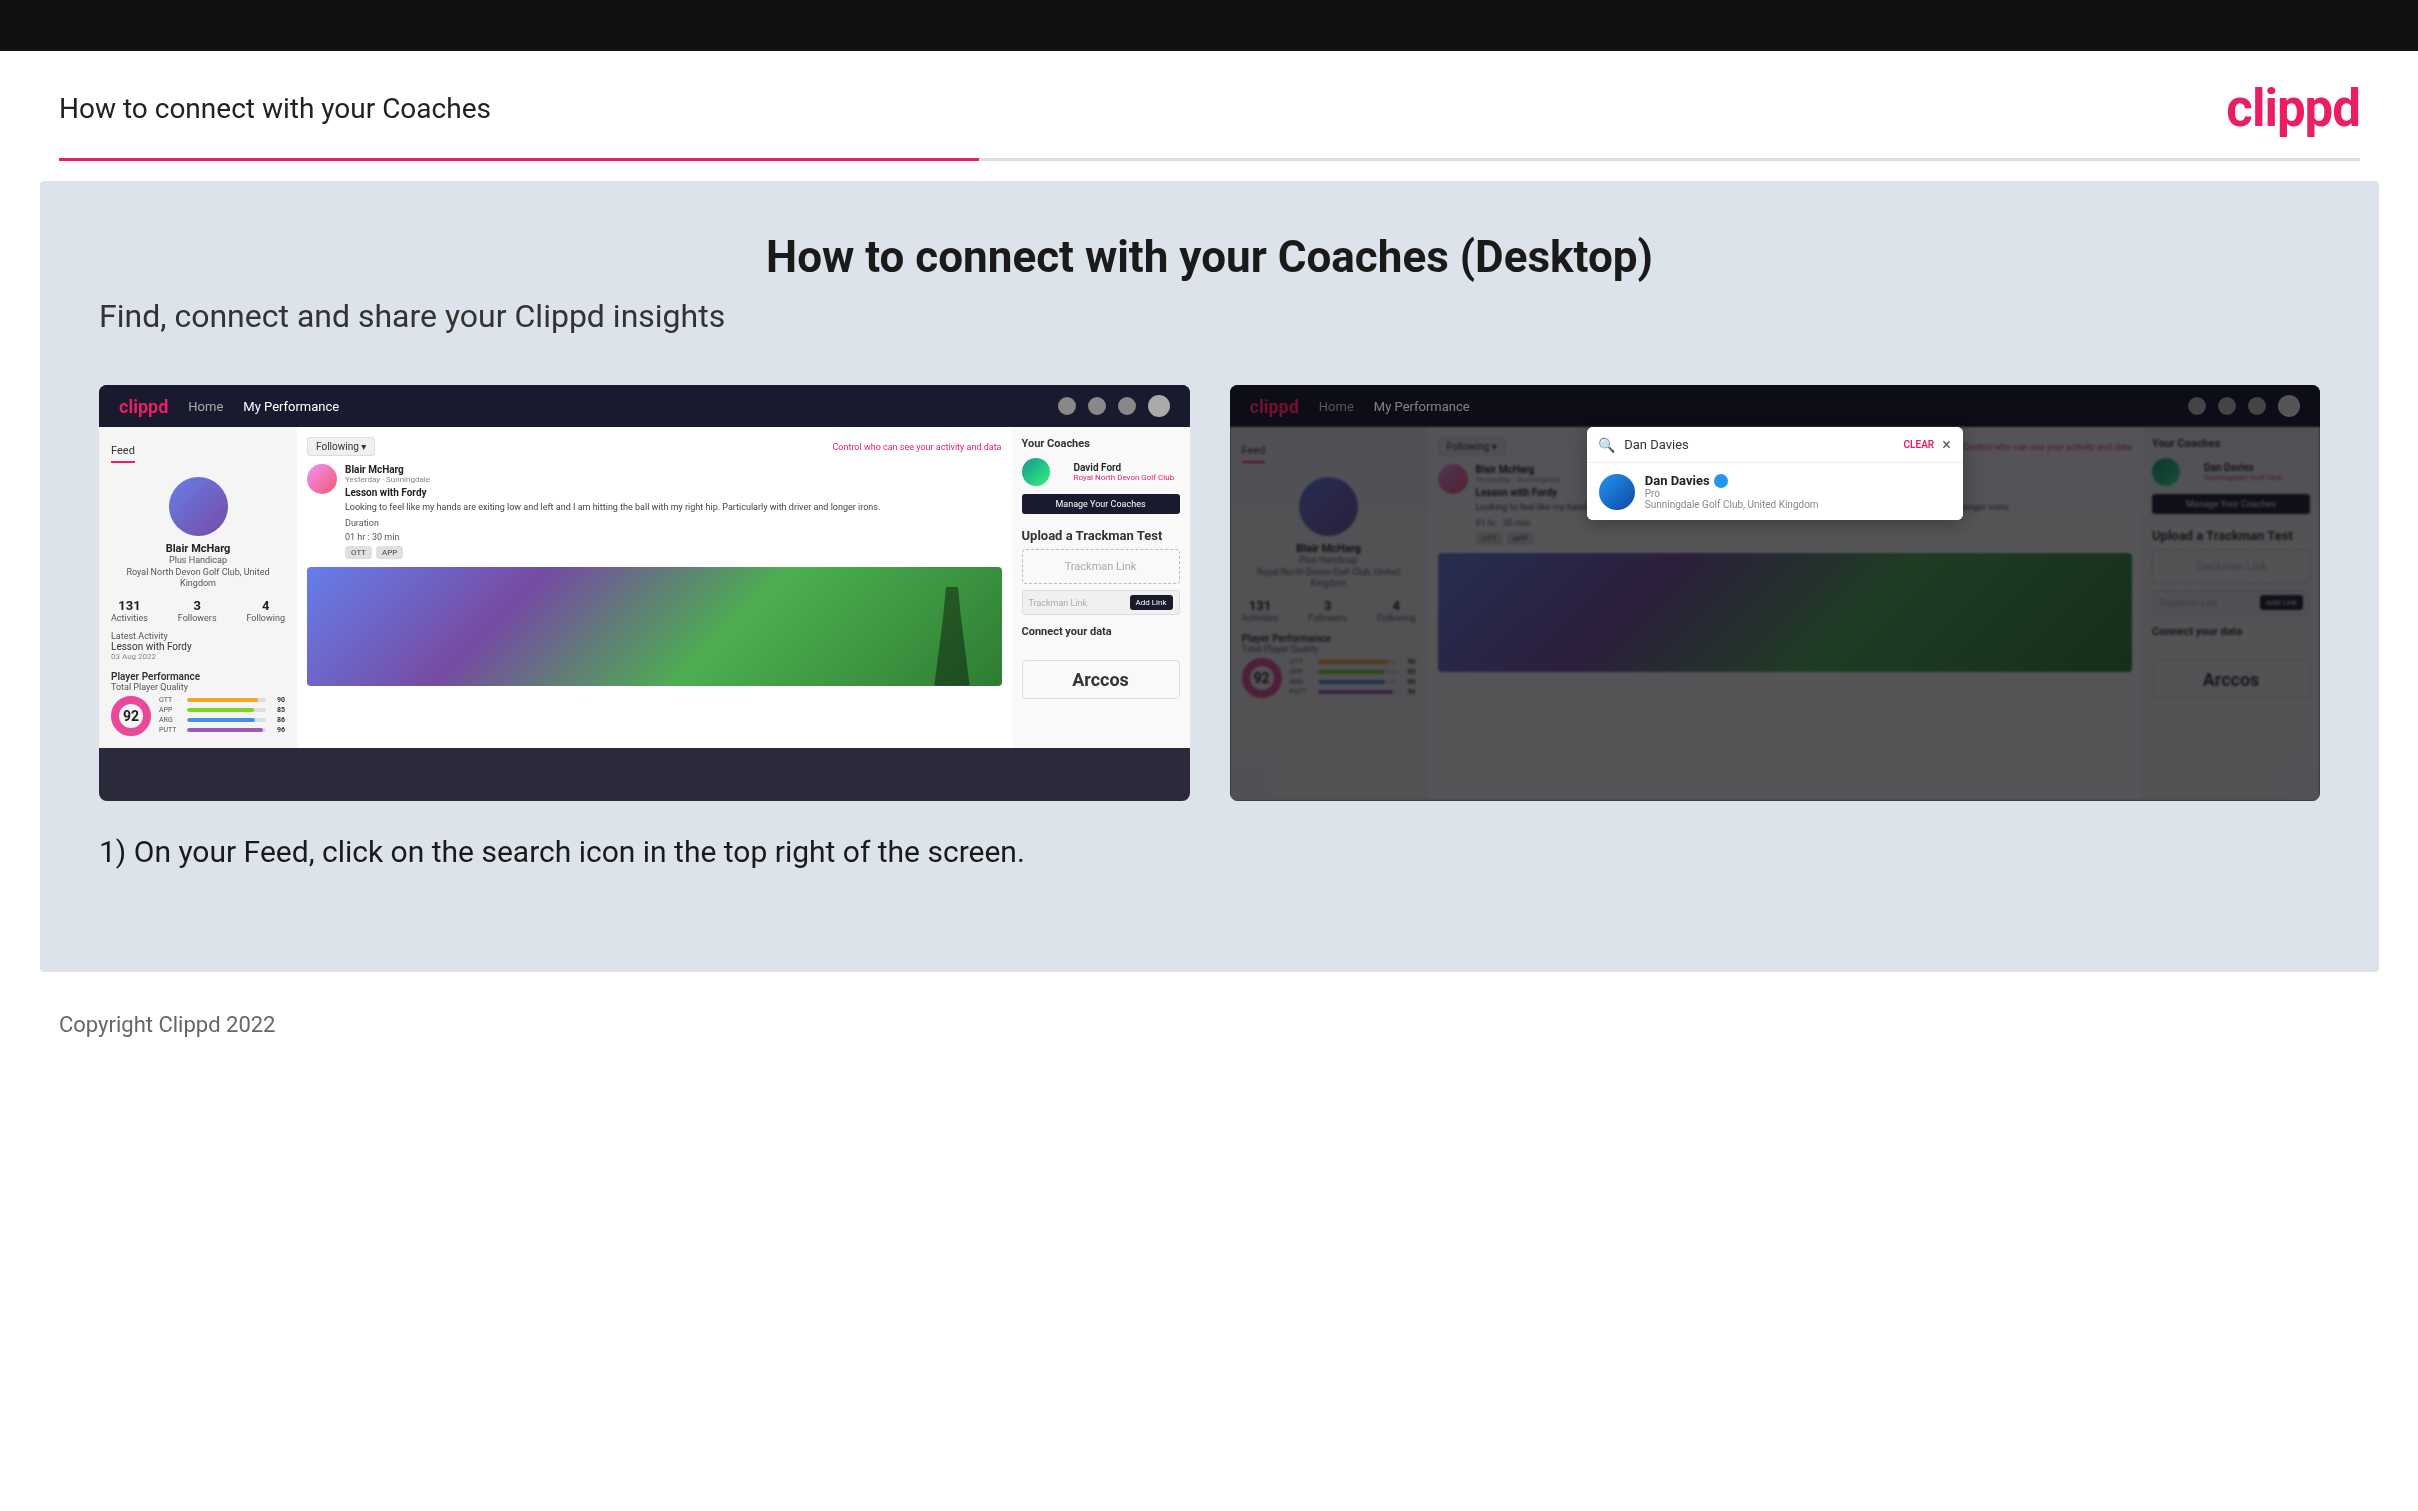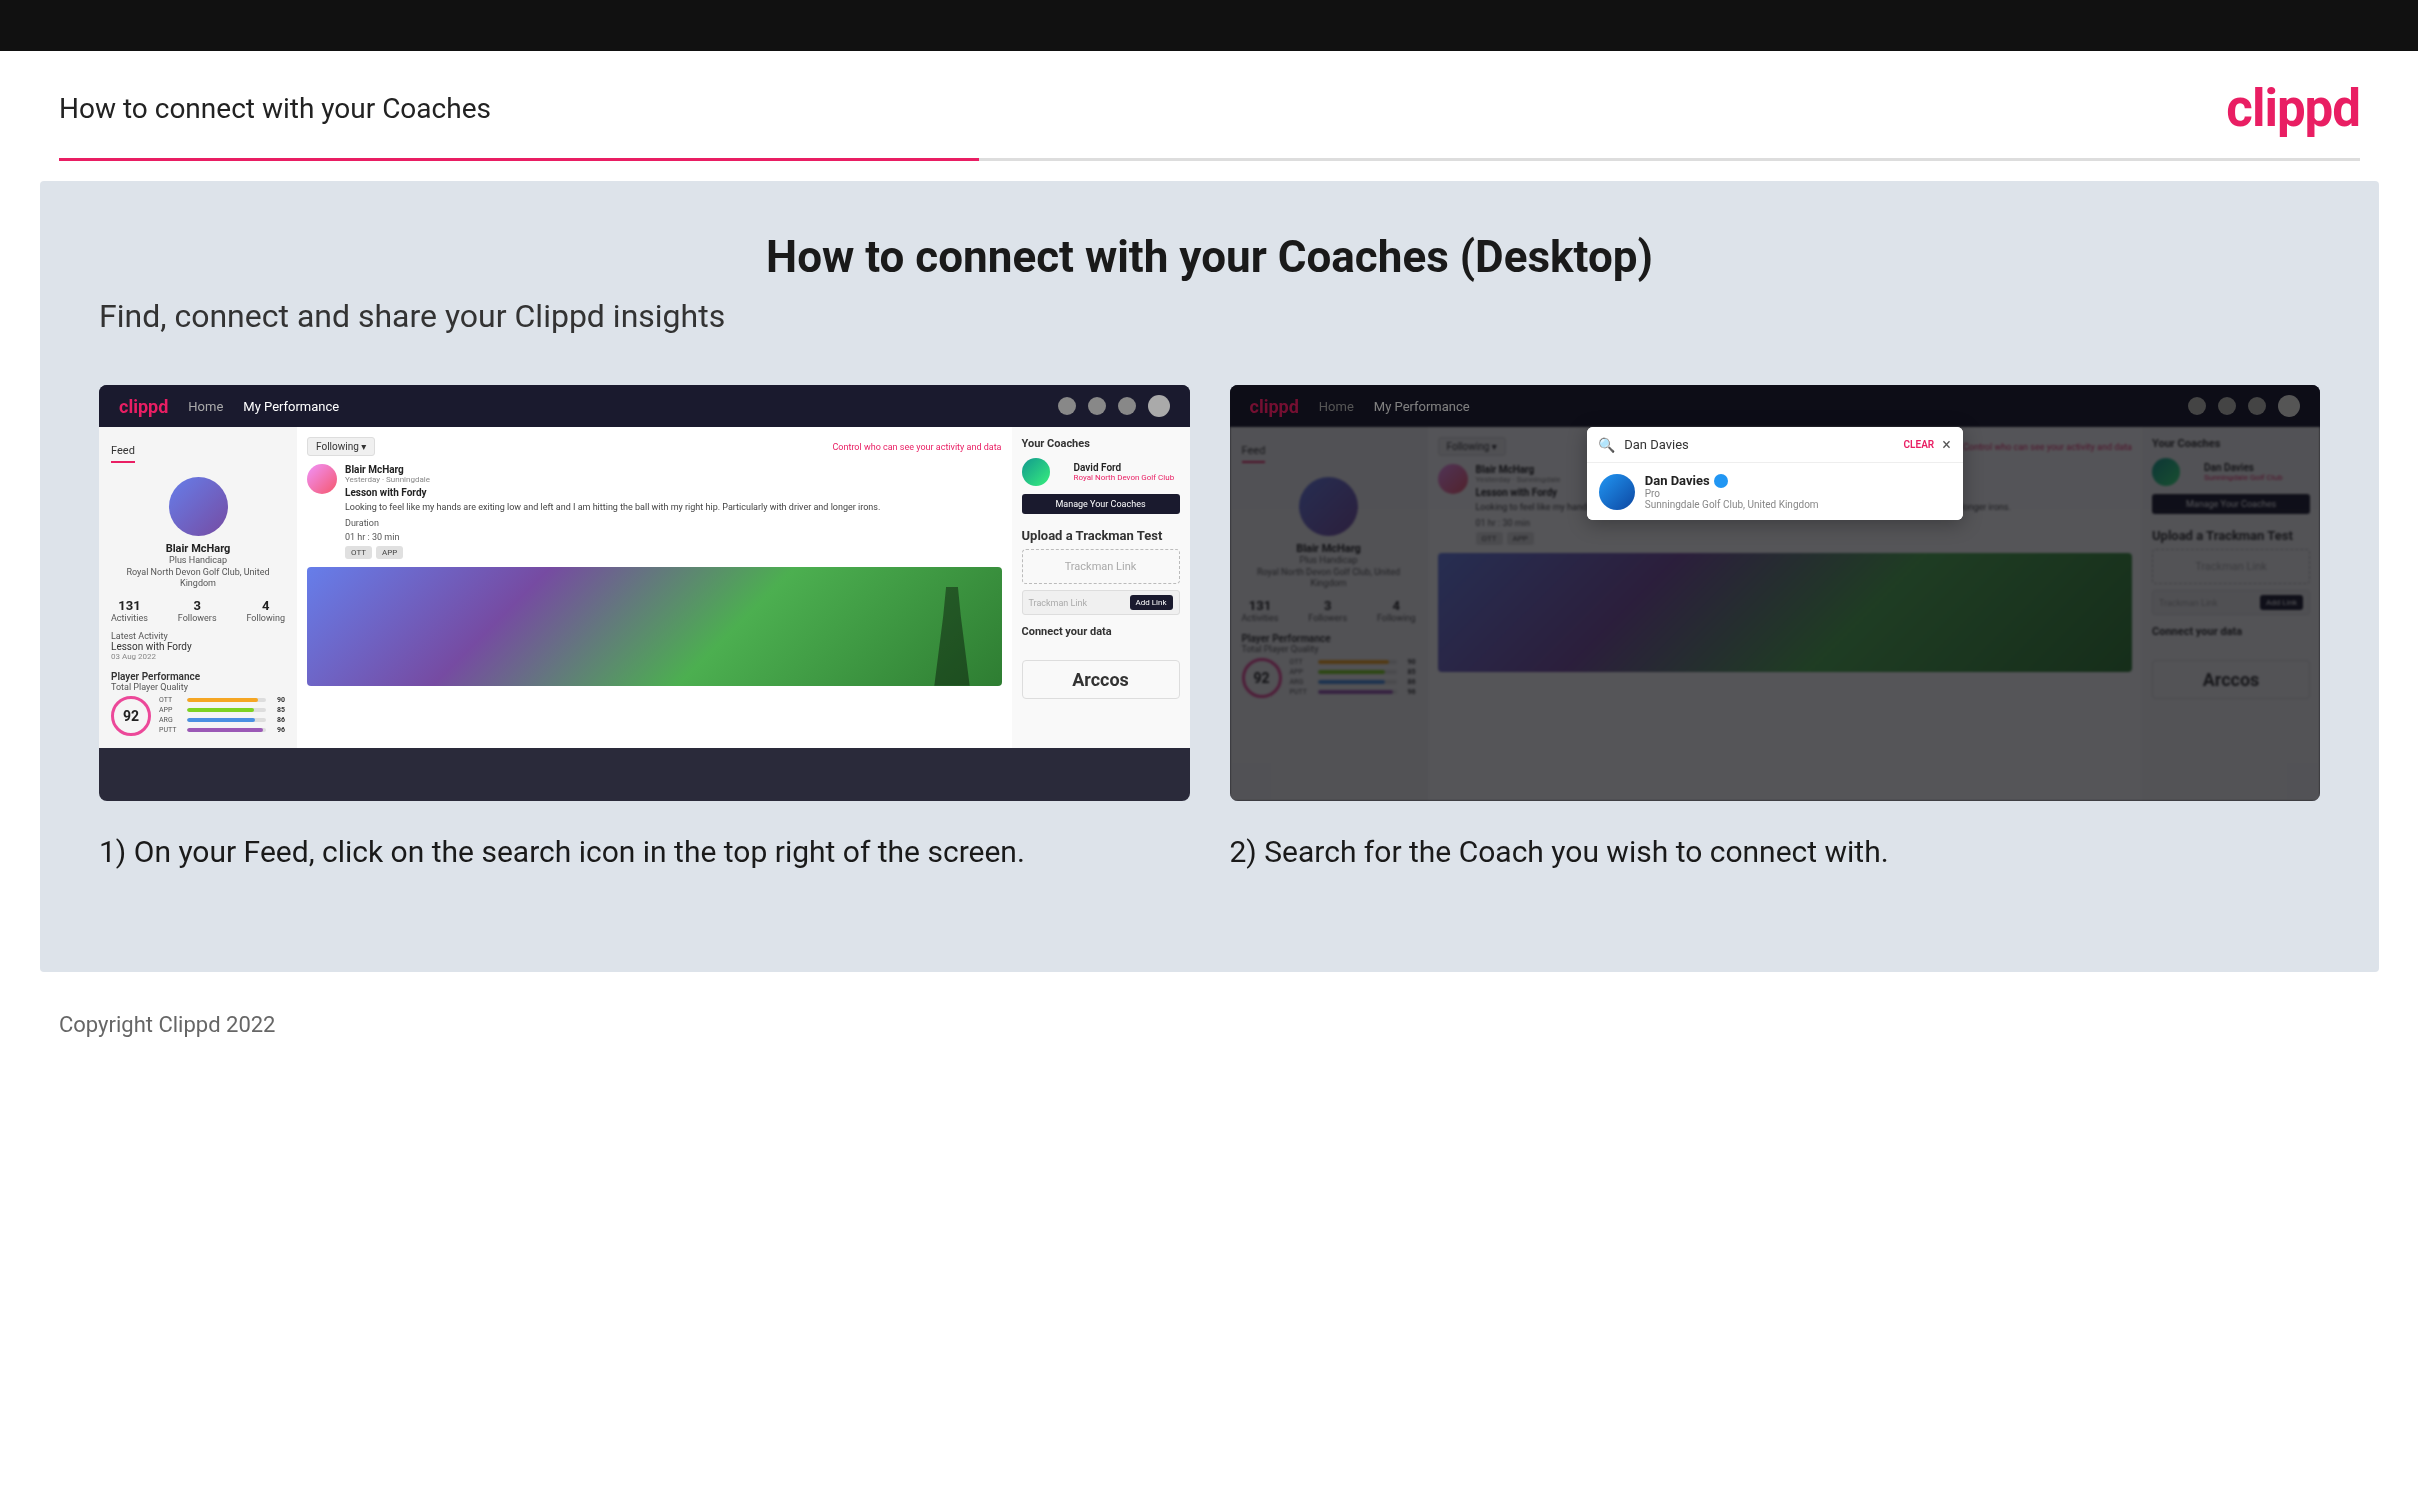--- a/index.html
+++ b/index.html
@@ -213,21 +213,21 @@
     .ss-score-row {
       display: flex;
       align-items: center;
       gap: 8px;
       margin-top: 4px;
     }
     .ss-score-circle {
       width: 40px;
       height: 40px;
       border-radius: 50%;
-      border: 3px solid #ec4899;
+      border: 8px solid #ec4899;
       display: flex;
       align-items: center;
       justify-content: center;
       font-size: 14px;
       font-weight: 700;
       color: #222;
     }
     .ss-bars {
       flex: 1;
     }
@@ -815,24 +815,20 @@
                 <span class="ss2-result-name">Dan Davies</span>
                 <span class="ss2-result-badge"></span>
               </div>
               <div class="ss2-result-sub">Pro</div>
               <div class="ss2-result-club">Sunningdale Golf Club, United Kingdom</div>
             </div>
           </div>
         </div>
       </div>
 
-      <div class="step-label">
-        <span>2) Search for the Coach you wish to
-connect with.</span>
-      </div>
     </div>
 
   </div>
 </div>
 
 <div class="footer">
   <span>Copyright Clippd 2022</span>
 </div>
 
 

